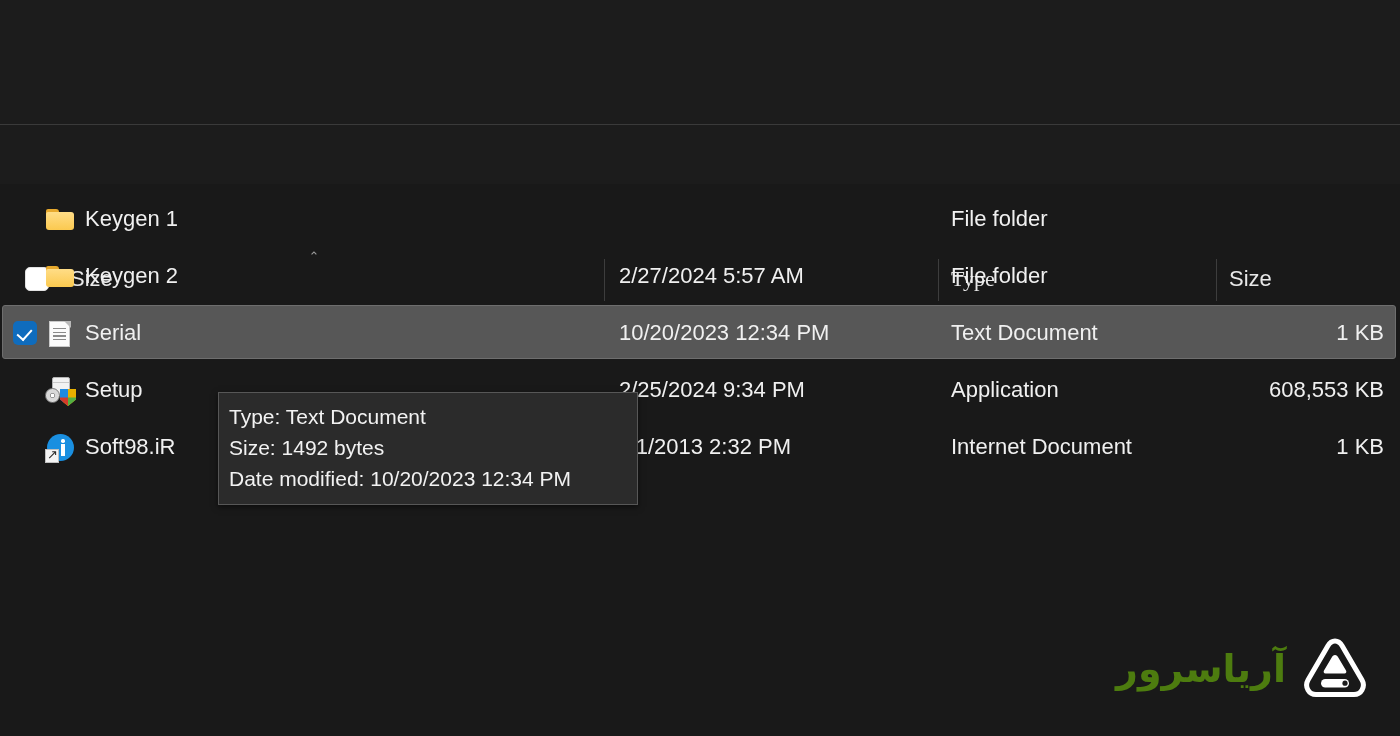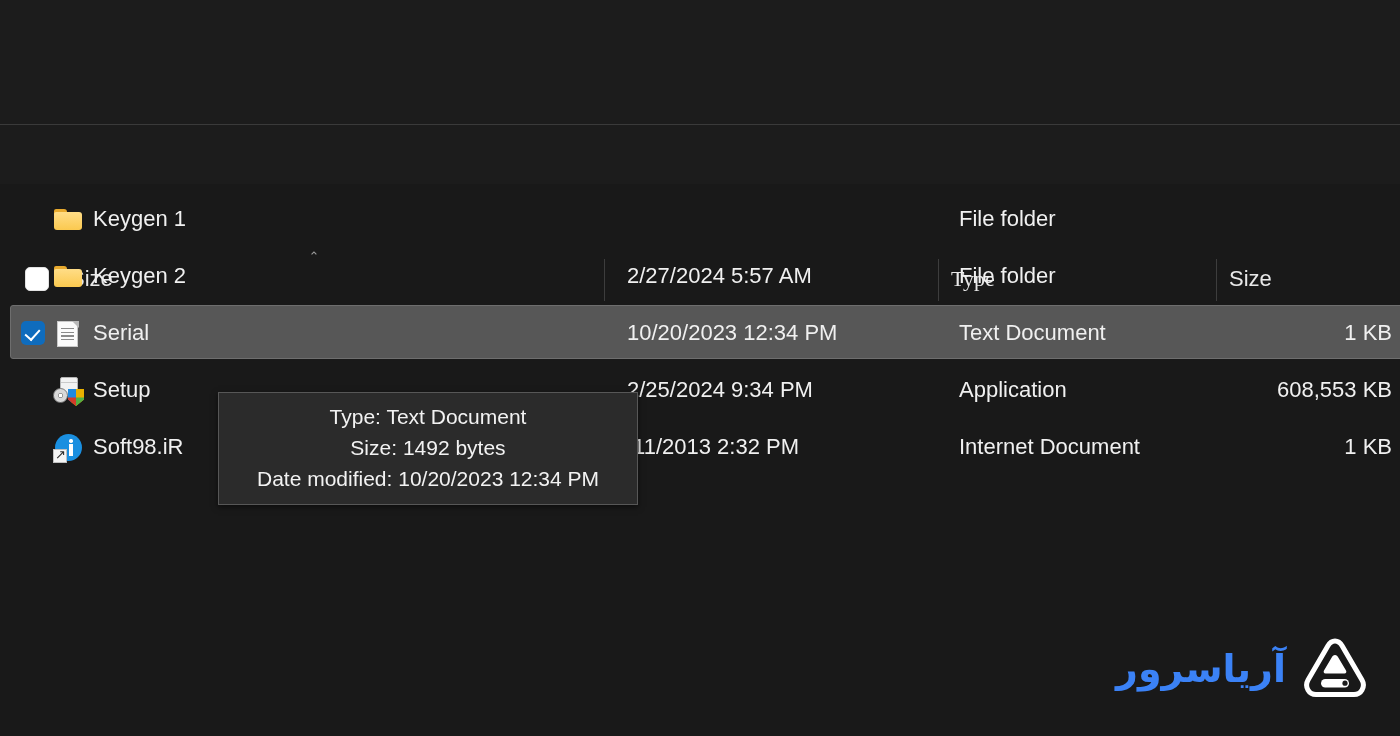--- a/index.html
+++ b/index.html
@@ -79,21 +79,21 @@
     font-size: 22px;
     line-height: 32px;
     white-space: nowrap;
   }
   .hdr-name  { left: 70px; }
   .hdr-date  { left: 620px; }
   .hdr-type  { left: 951px; font-family: Liberation Serif, serif; }
   .hdr-size  { left: 1229px; }
 
   
-  .rows { position: absolute; left: 8px; top: 190px; width: 1236px; }
+  .rows { position: absolute; left: 0; top: 190px; width: 1236px; }
 
   .row {
     position: relative;
     width: 1400px;
     height: 57px;
   }
 
   .row.selected .row-bg {
     position: absolute;
     left: 2px; top: 1px;
@@ -253,40 +253,39 @@
   
   .tooltip {
     position: absolute;
     left: 218px; top: 392px;
     width: 420px;
     padding: 8px 10px 10px 10px;
     background: #2b2b2b;
     border: 1px solid #575757;
     box-shadow: 0 2px 6px rgba(0,0,0,0.55);
     z-index: 40;
-    text-align: center;
   }
   .tooltip .line {
     color: #f2f2f2;
     font-size: 21px;
     line-height: 31px;
     white-space: nowrap;
   }
 
   
   .watermark {
     position: absolute;
     right: 30px; bottom: 35px;
     display: flex;
     align-items: center;
     gap: 14px;
     z-index: 10;
   }
   .watermark .wm-text {
-    color: #3b82f6;
+    color: #4d7c0f;
     font-size: 38px;
     font-weight: bold;
     letter-spacing: 0px;
     direction: rtl;
     font-family: "DejaVu Sans", sans-serif;
   }
   .watermark .wm-logo { width: 70px; height: 64px; }
 </style>
 </head>
 <body>

